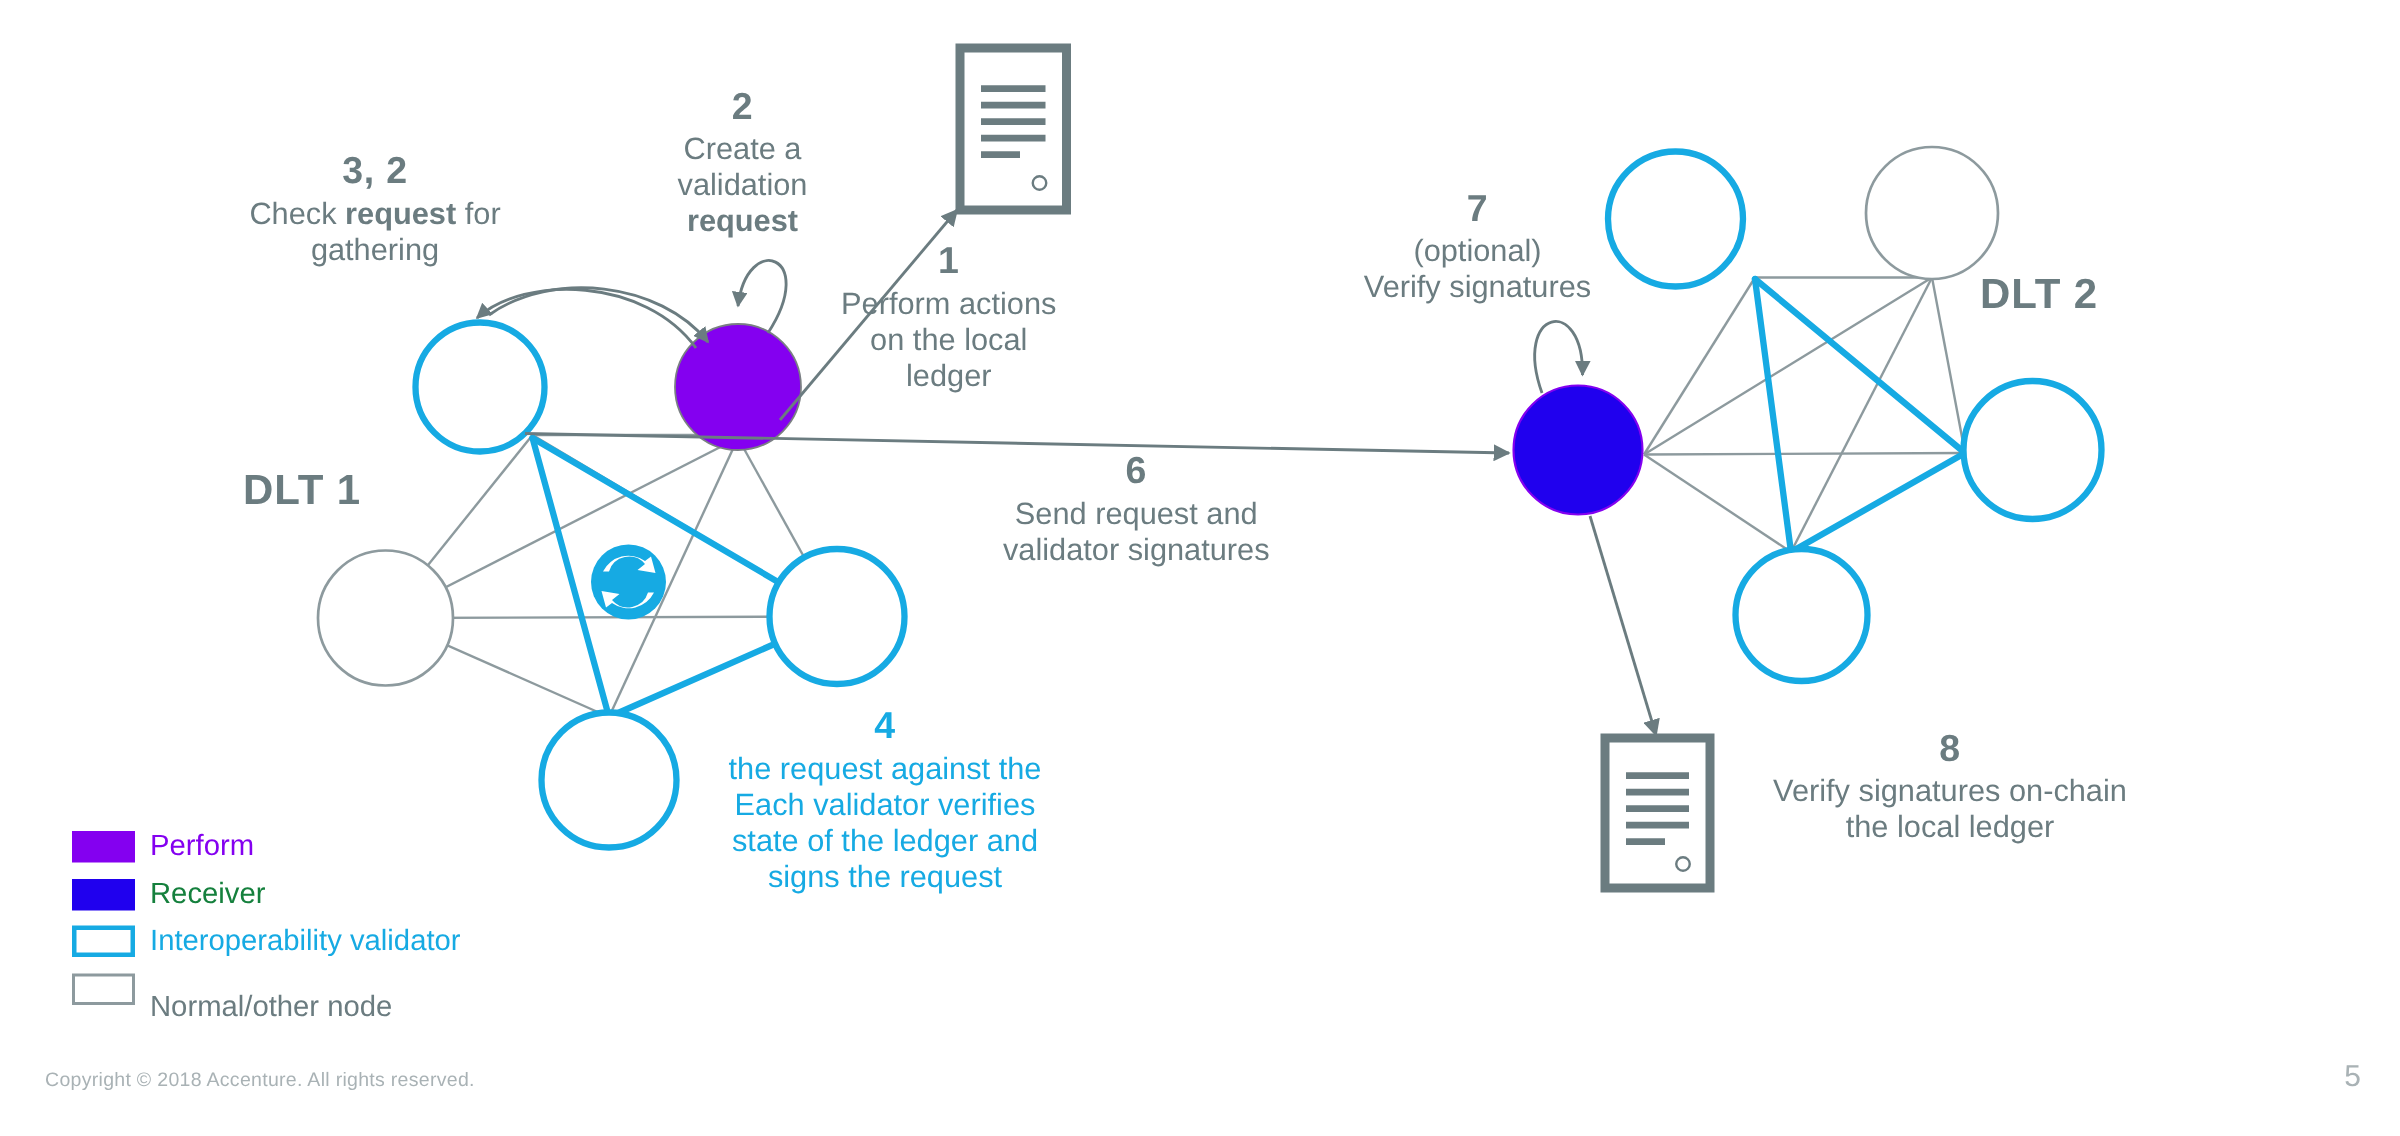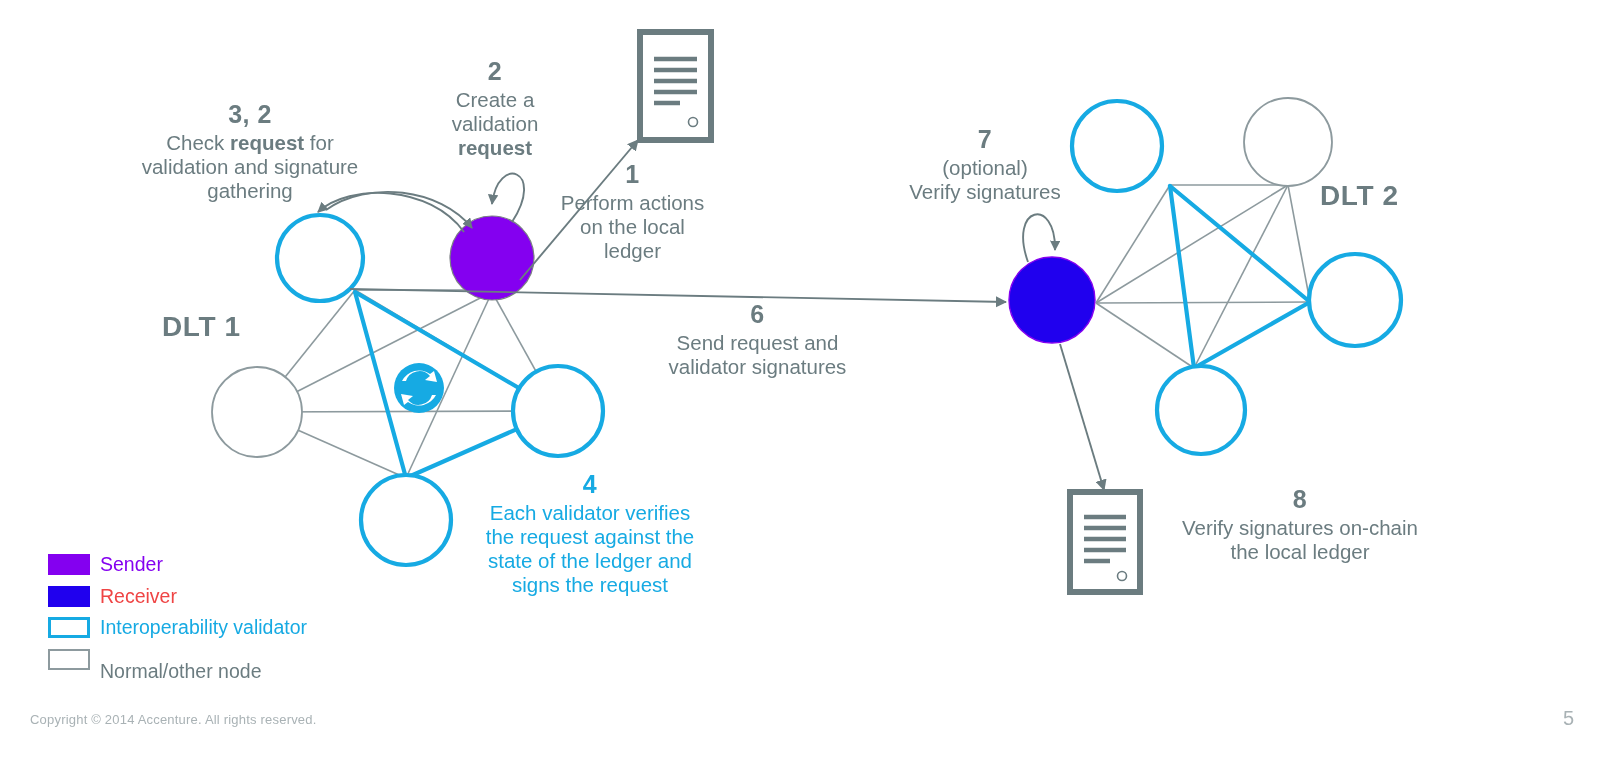--- a/index.html
+++ b/index.html
@@ -74,21 +74,21 @@
     box-sizing: border-box;
     margin-right: 10px;
     flex: 0 0 auto;
   }
   .sw-sender   { background: #8400f0; }
   .sw-receiver { background: #2000ee; }
   .sw-validator{ background: #ffffff; border: 3px solid #16aae3; }
   .sw-normal   { background: #ffffff; border: 2px solid #8d9a9e; }
   .legend-text { font-size: 19.5px; }
   .lt-sender   { color: #8400f0; }
-  .lt-receiver { color: #ef4444; }
+  .lt-receiver { color: #15803d; }
   .lt-validator{ color: #16aae3; }
   .lt-normal   { color: #6b7c80; margin-top: 24px; }
 
   
   #footer-copy {
     position: absolute;
     left: 30px;
     top: 712px;
     font-size: 13px;
     color: #a9b2b5;
@@ -229,28 +229,27 @@
   <div class="step" style="left:420px; top:57px; width:150px;">
     <span class="num">2</span>
     <span class="body">Create a</span>
     <span class="body">validation</span>
     <span class="body" style="font-weight:bold;">request</span>
   </div>
 
   <div class="step" style="left:110px; top:100px; width:280px;">
     <span class="num">3, 2</span>
     <span class="body"><span>Check </span><span style="font-weight:bold;">request</span><span> for</span></span>
-    <span class="body">validation and signature</span>
     <span class="body">gathering</span>
   </div>
 
   <div class="step cyan" style="left:465px; top:470px; width:250px;">
     <span class="num">4</span>
+    <span class="body">the request against the</span>
     <span class="body">Each validator verifies</span>
-    <span class="body">the request against the</span>
     <span class="body">state of the ledger and</span>
     <span class="body">signs the request</span>
   </div>
 
   <div class="step" style="left:645px; top:300px; width:225px;">
     <span class="num">6</span>
     <span class="body">Send request and</span>
     <span class="body">validator signatures</span>
   </div>
 
@@ -265,32 +264,32 @@
     <span class="body">Verify signatures on-chain</span>
     <span class="body">the local ledger</span>
   </div>
 
   <div class="dlt-label" style="left:162px; top:311px;">DLT 1</div>
   <div class="dlt-label" style="left:1320px; top:180px;">DLT 2</div>
 
   <div id="legend">
     <div class="legend-row">
       <span class="swatch sw-sender"></span>
-      <span class="legend-text lt-sender">Sender</span>
+      <span class="legend-text lt-sender">Perform</span>
     </div>
     <div class="legend-row">
       <span class="swatch sw-receiver"></span>
       <span class="legend-text lt-receiver">Receiver</span>
     </div>
     <div class="legend-row">
       <span class="swatch sw-validator"></span>
       <span class="legend-text lt-validator">Interoperability validator</span>
     </div>
     <div class="legend-row">
       <span class="swatch sw-normal"></span>
       <span class="legend-text lt-normal">Normal/other node</span>
     </div>
   </div>
 
-  <div id="footer-copy">Copyright © 2014 Accenture. All rights reserved.</div>
+  <div id="footer-copy">Copyright © 2018 Accenture. All rights reserved.</div>
   <div id="page-number">5</div>
 
 </div>
 
 </body></html>

